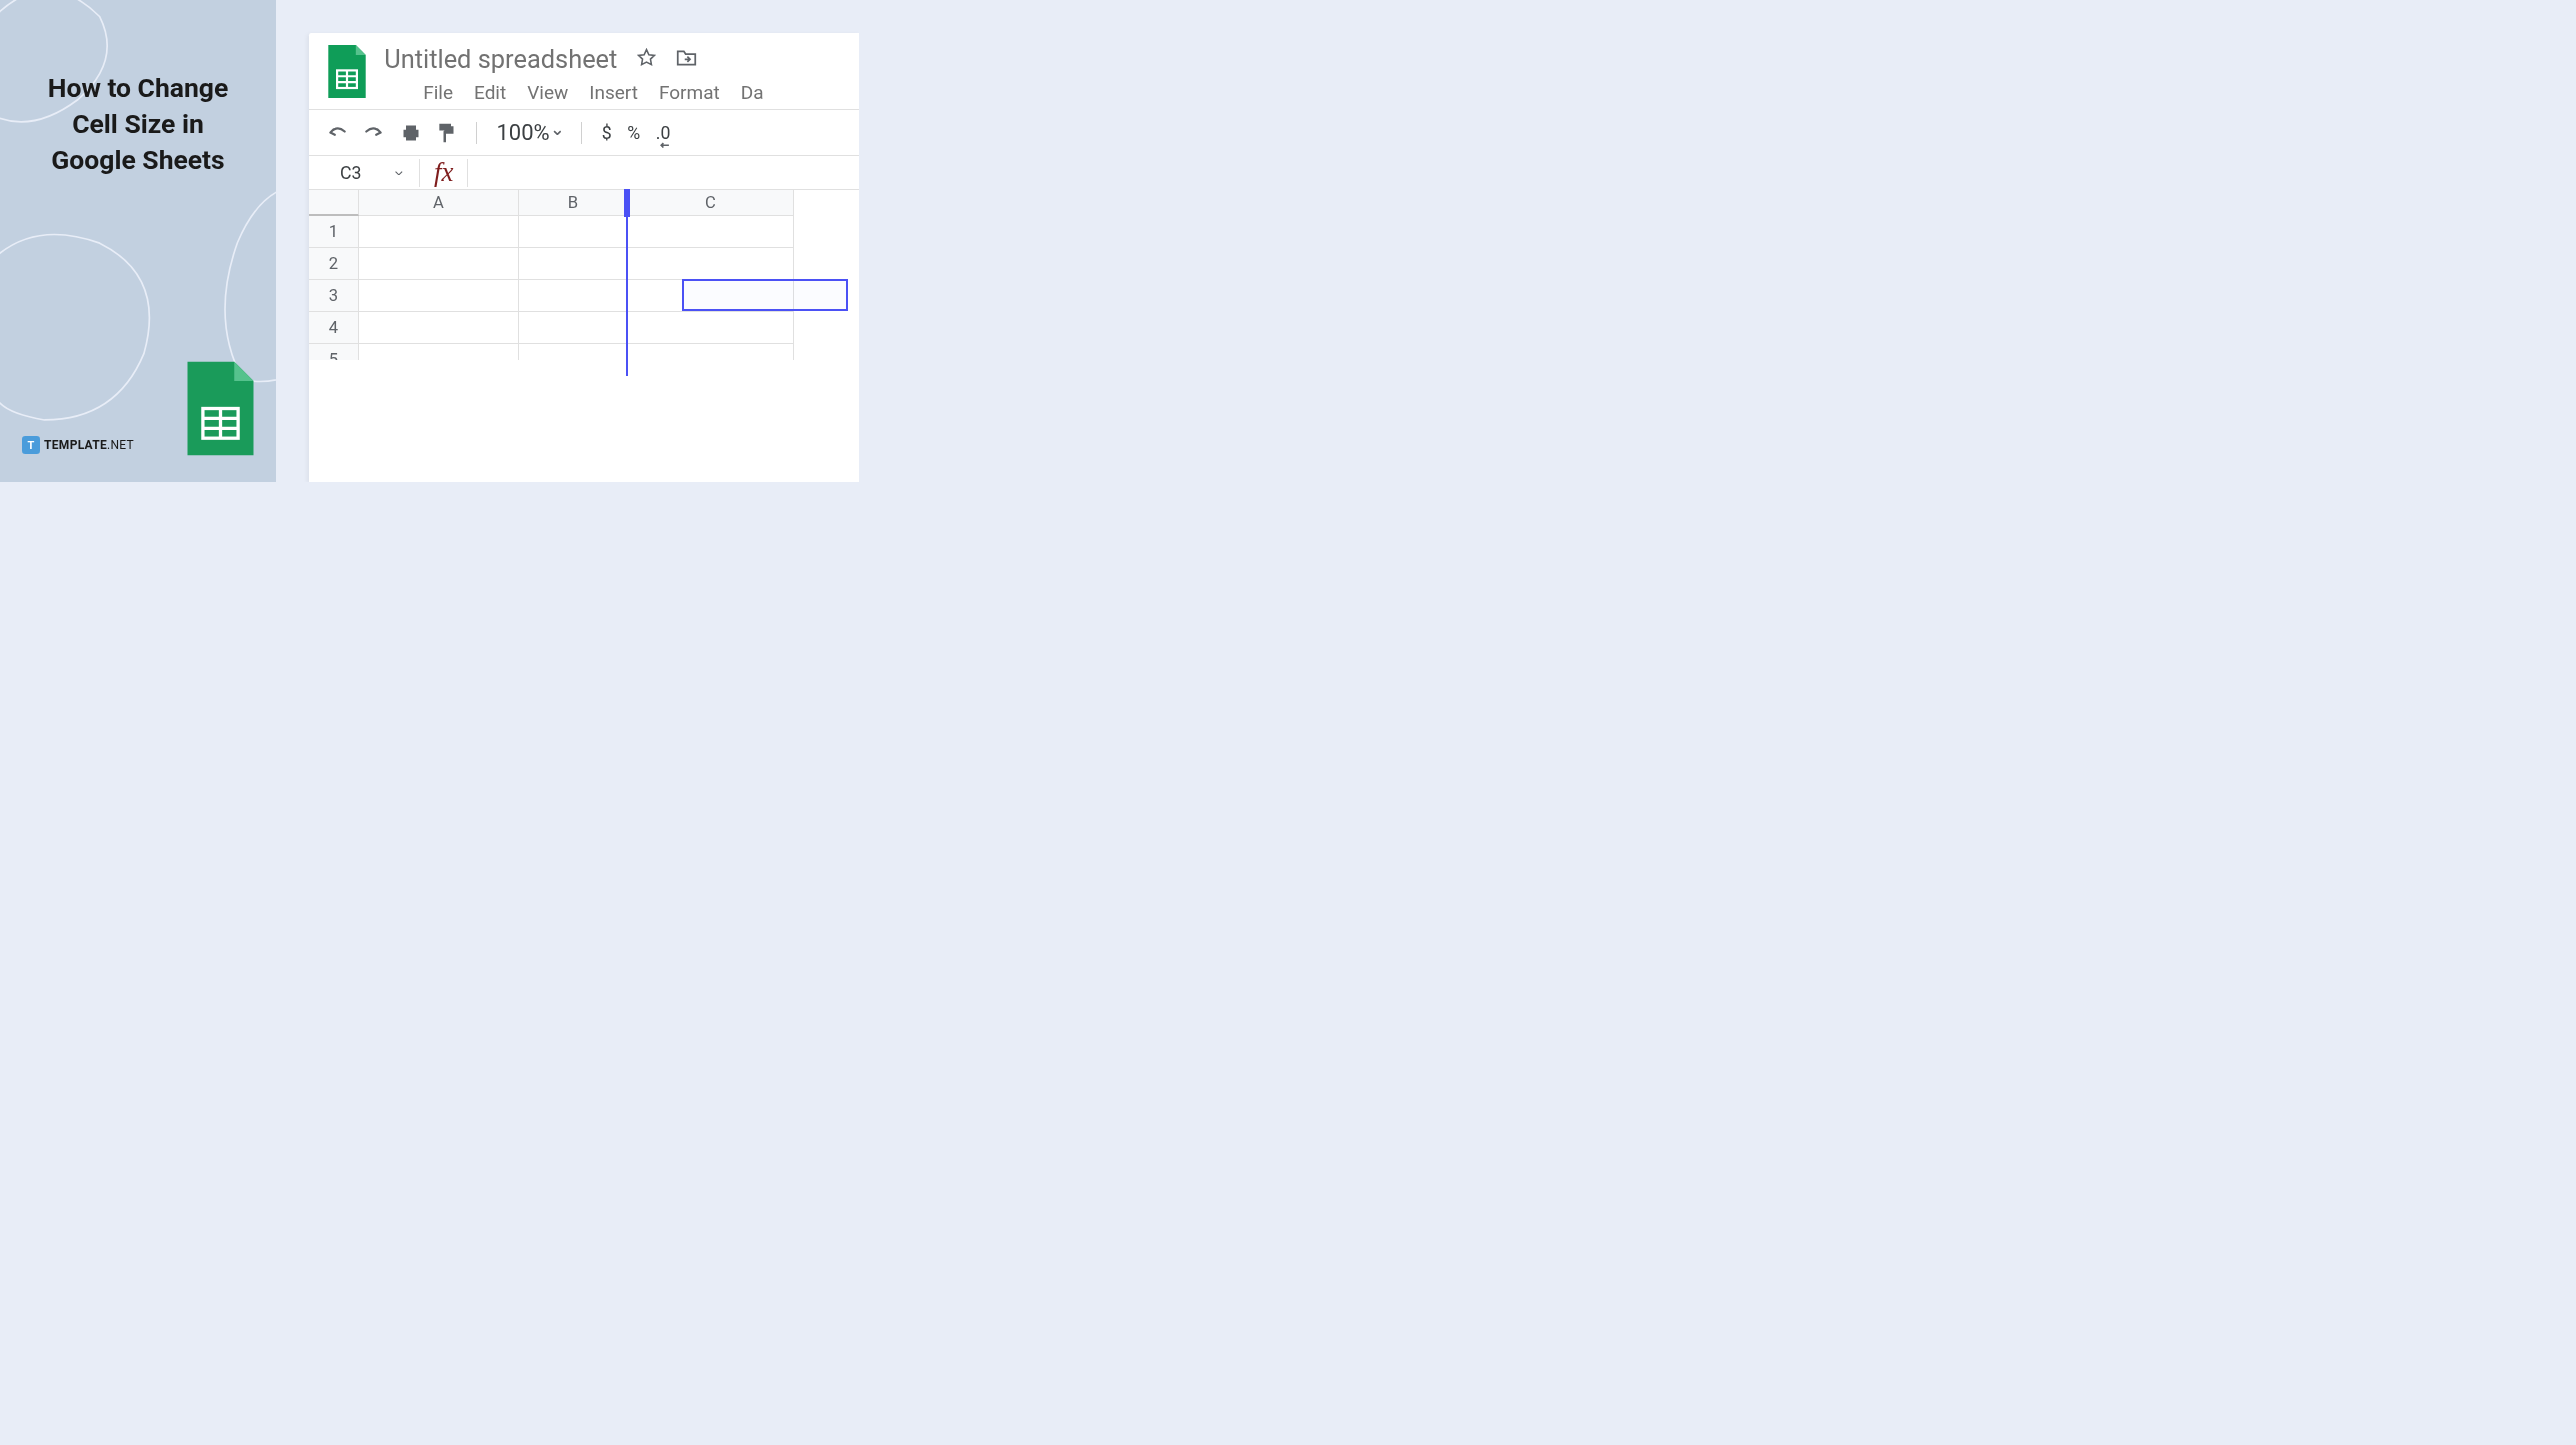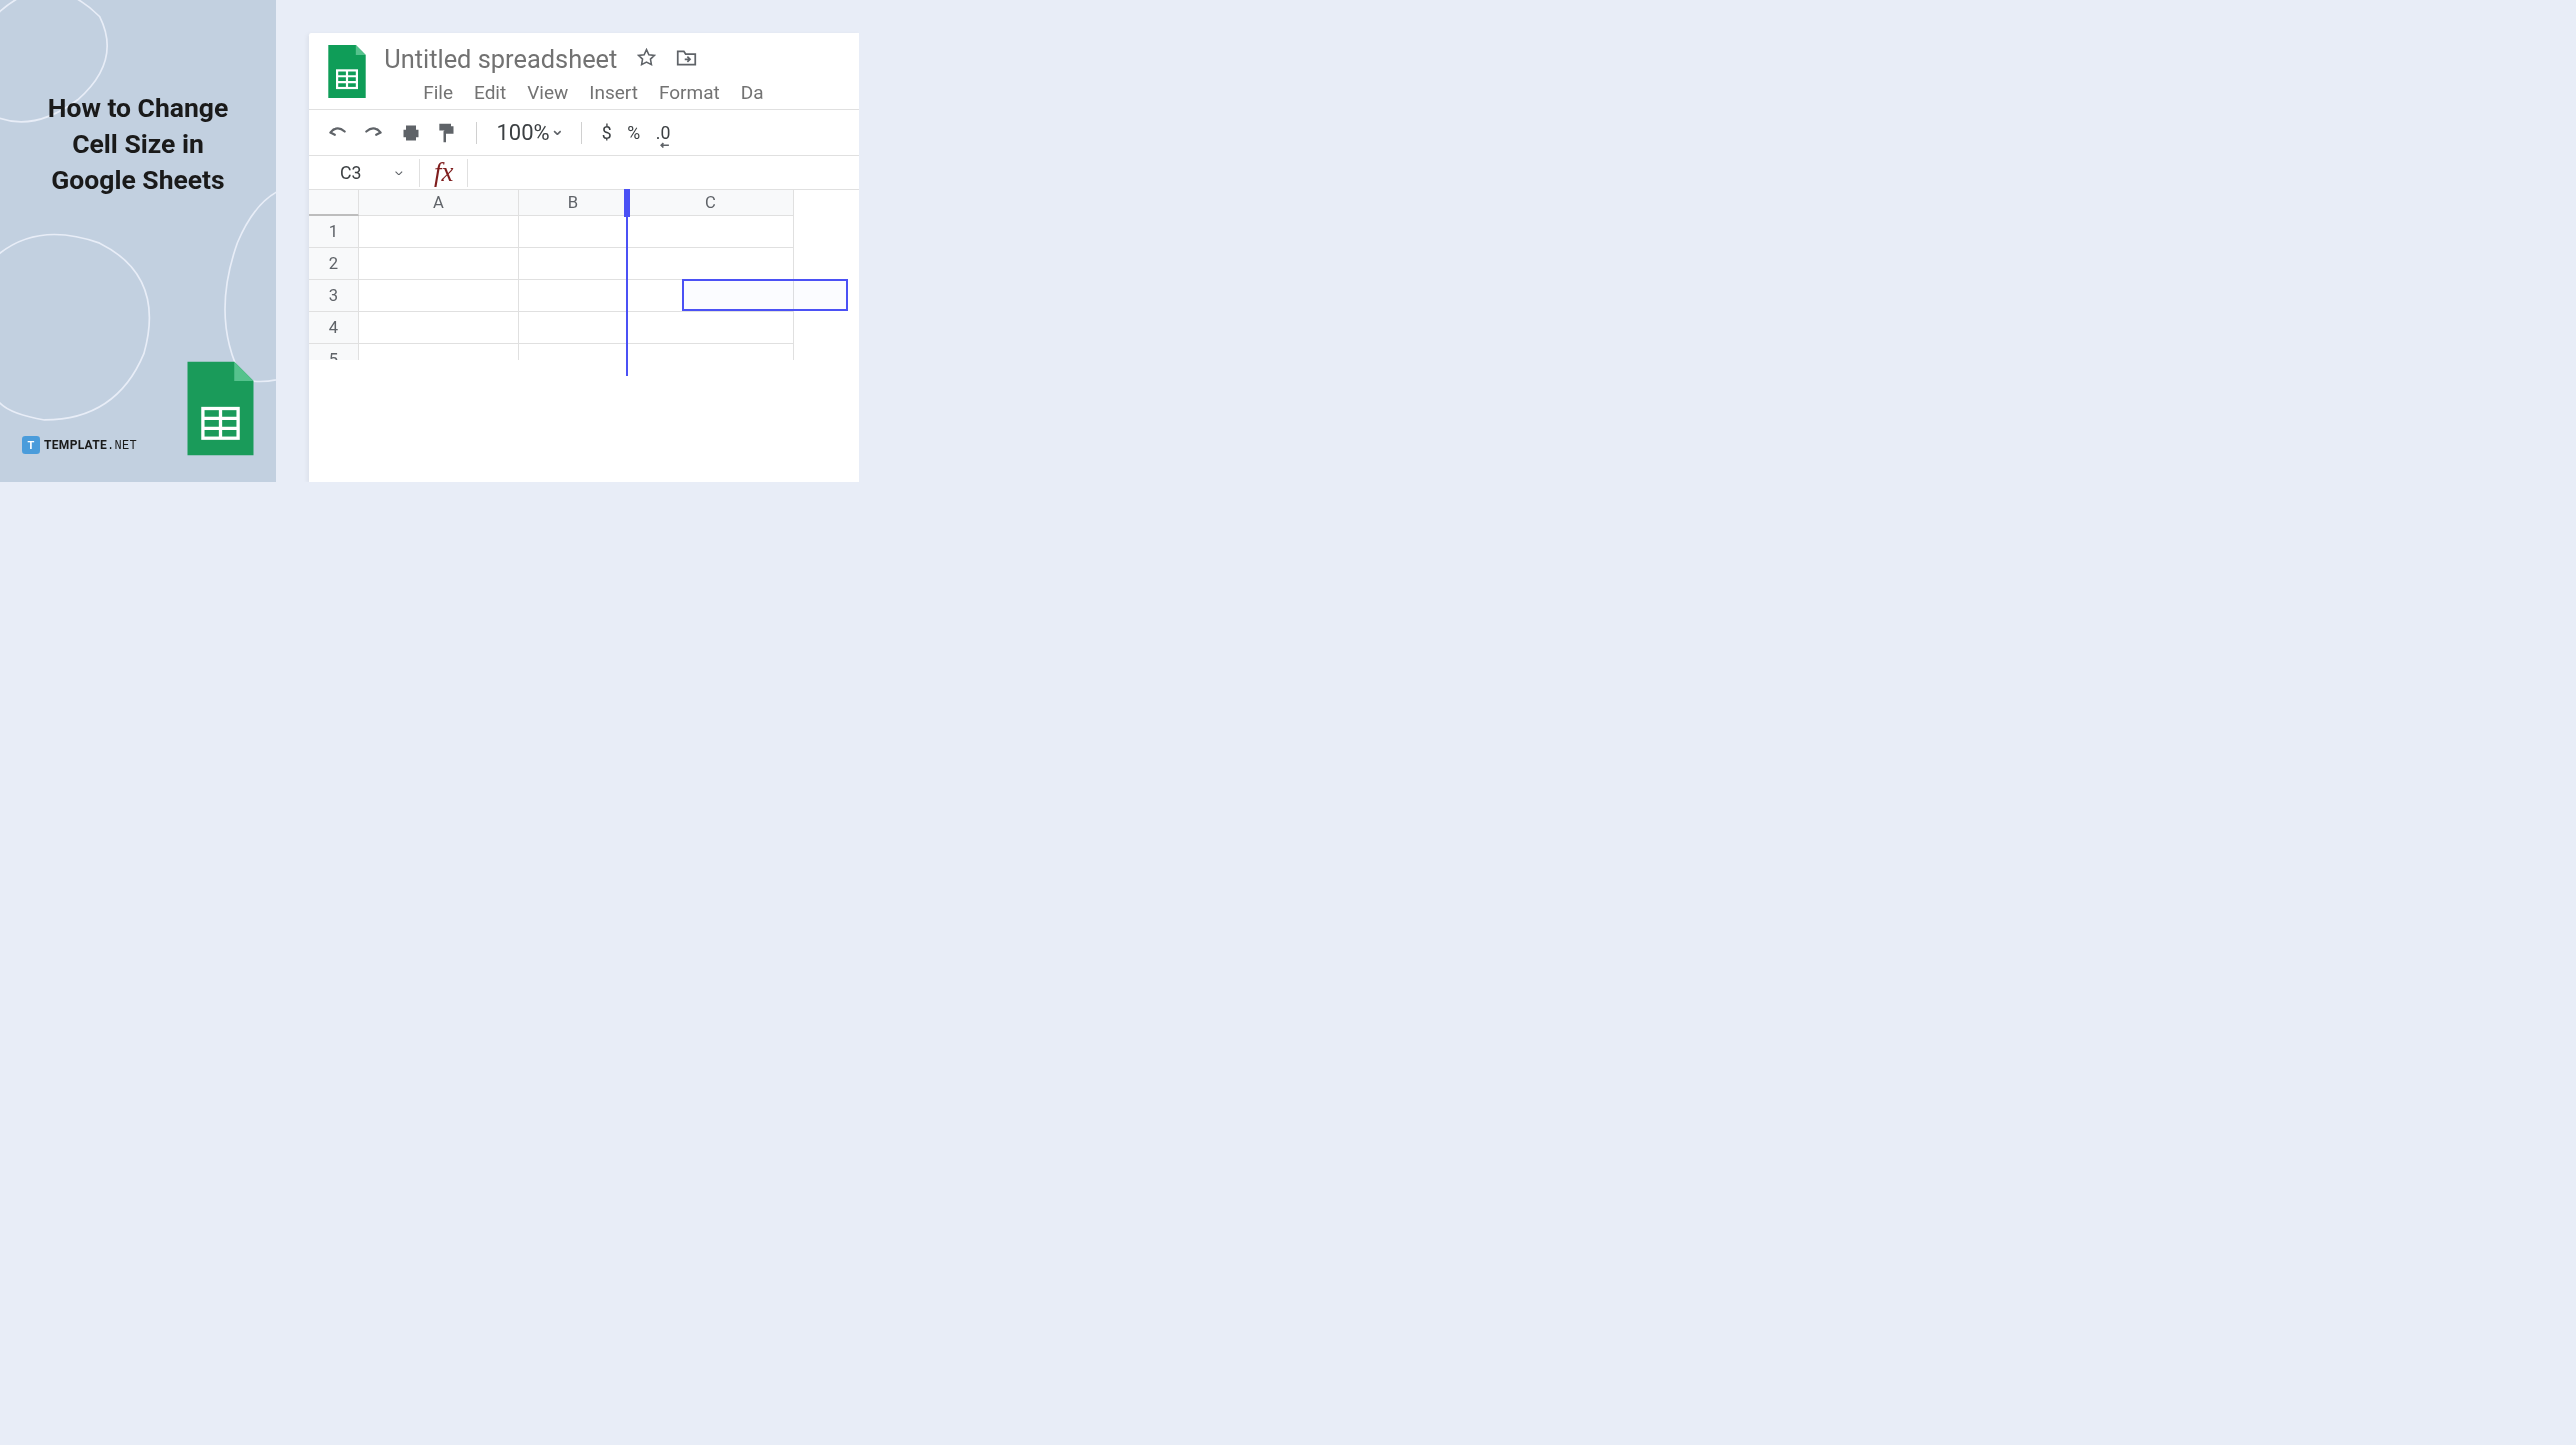--- a/index.html
+++ b/index.html
@@ -13,21 +13,21 @@
     }
     .container {
       display: flex;
       width: 100%;
       height: 100%;
     }
     .left-panel {
       width: 276px;
       background: #c2d0e0;
       position: relative;
-      padding: 46px 22px;
+      padding: 26px 22px;
       display: flex;
       flex-direction: column;
       overflow: hidden;
     }
     .blob-line {
       position: absolute;
       stroke: #e8edf7;
       stroke-width: 3;
       fill: none;
     }
@@ -67,21 +67,20 @@
       font-size: 11px;
     }
     .brand-text {
       font-weight: 700;
       font-size: 12px;
       color: #1a1a1a;
       letter-spacing: 0.3px;
     }
     .brand-text .net {
       font-weight: 400;
-      font-family: Liberation Mono, monospace;
     }
     .sheets-logo-big {
       position: absolute;
       bottom: 22px;
       right: 16.6px;
     }
     .right-panel {
       flex: 1;
       position: relative;
       padding: 33px 0 0 33px;

